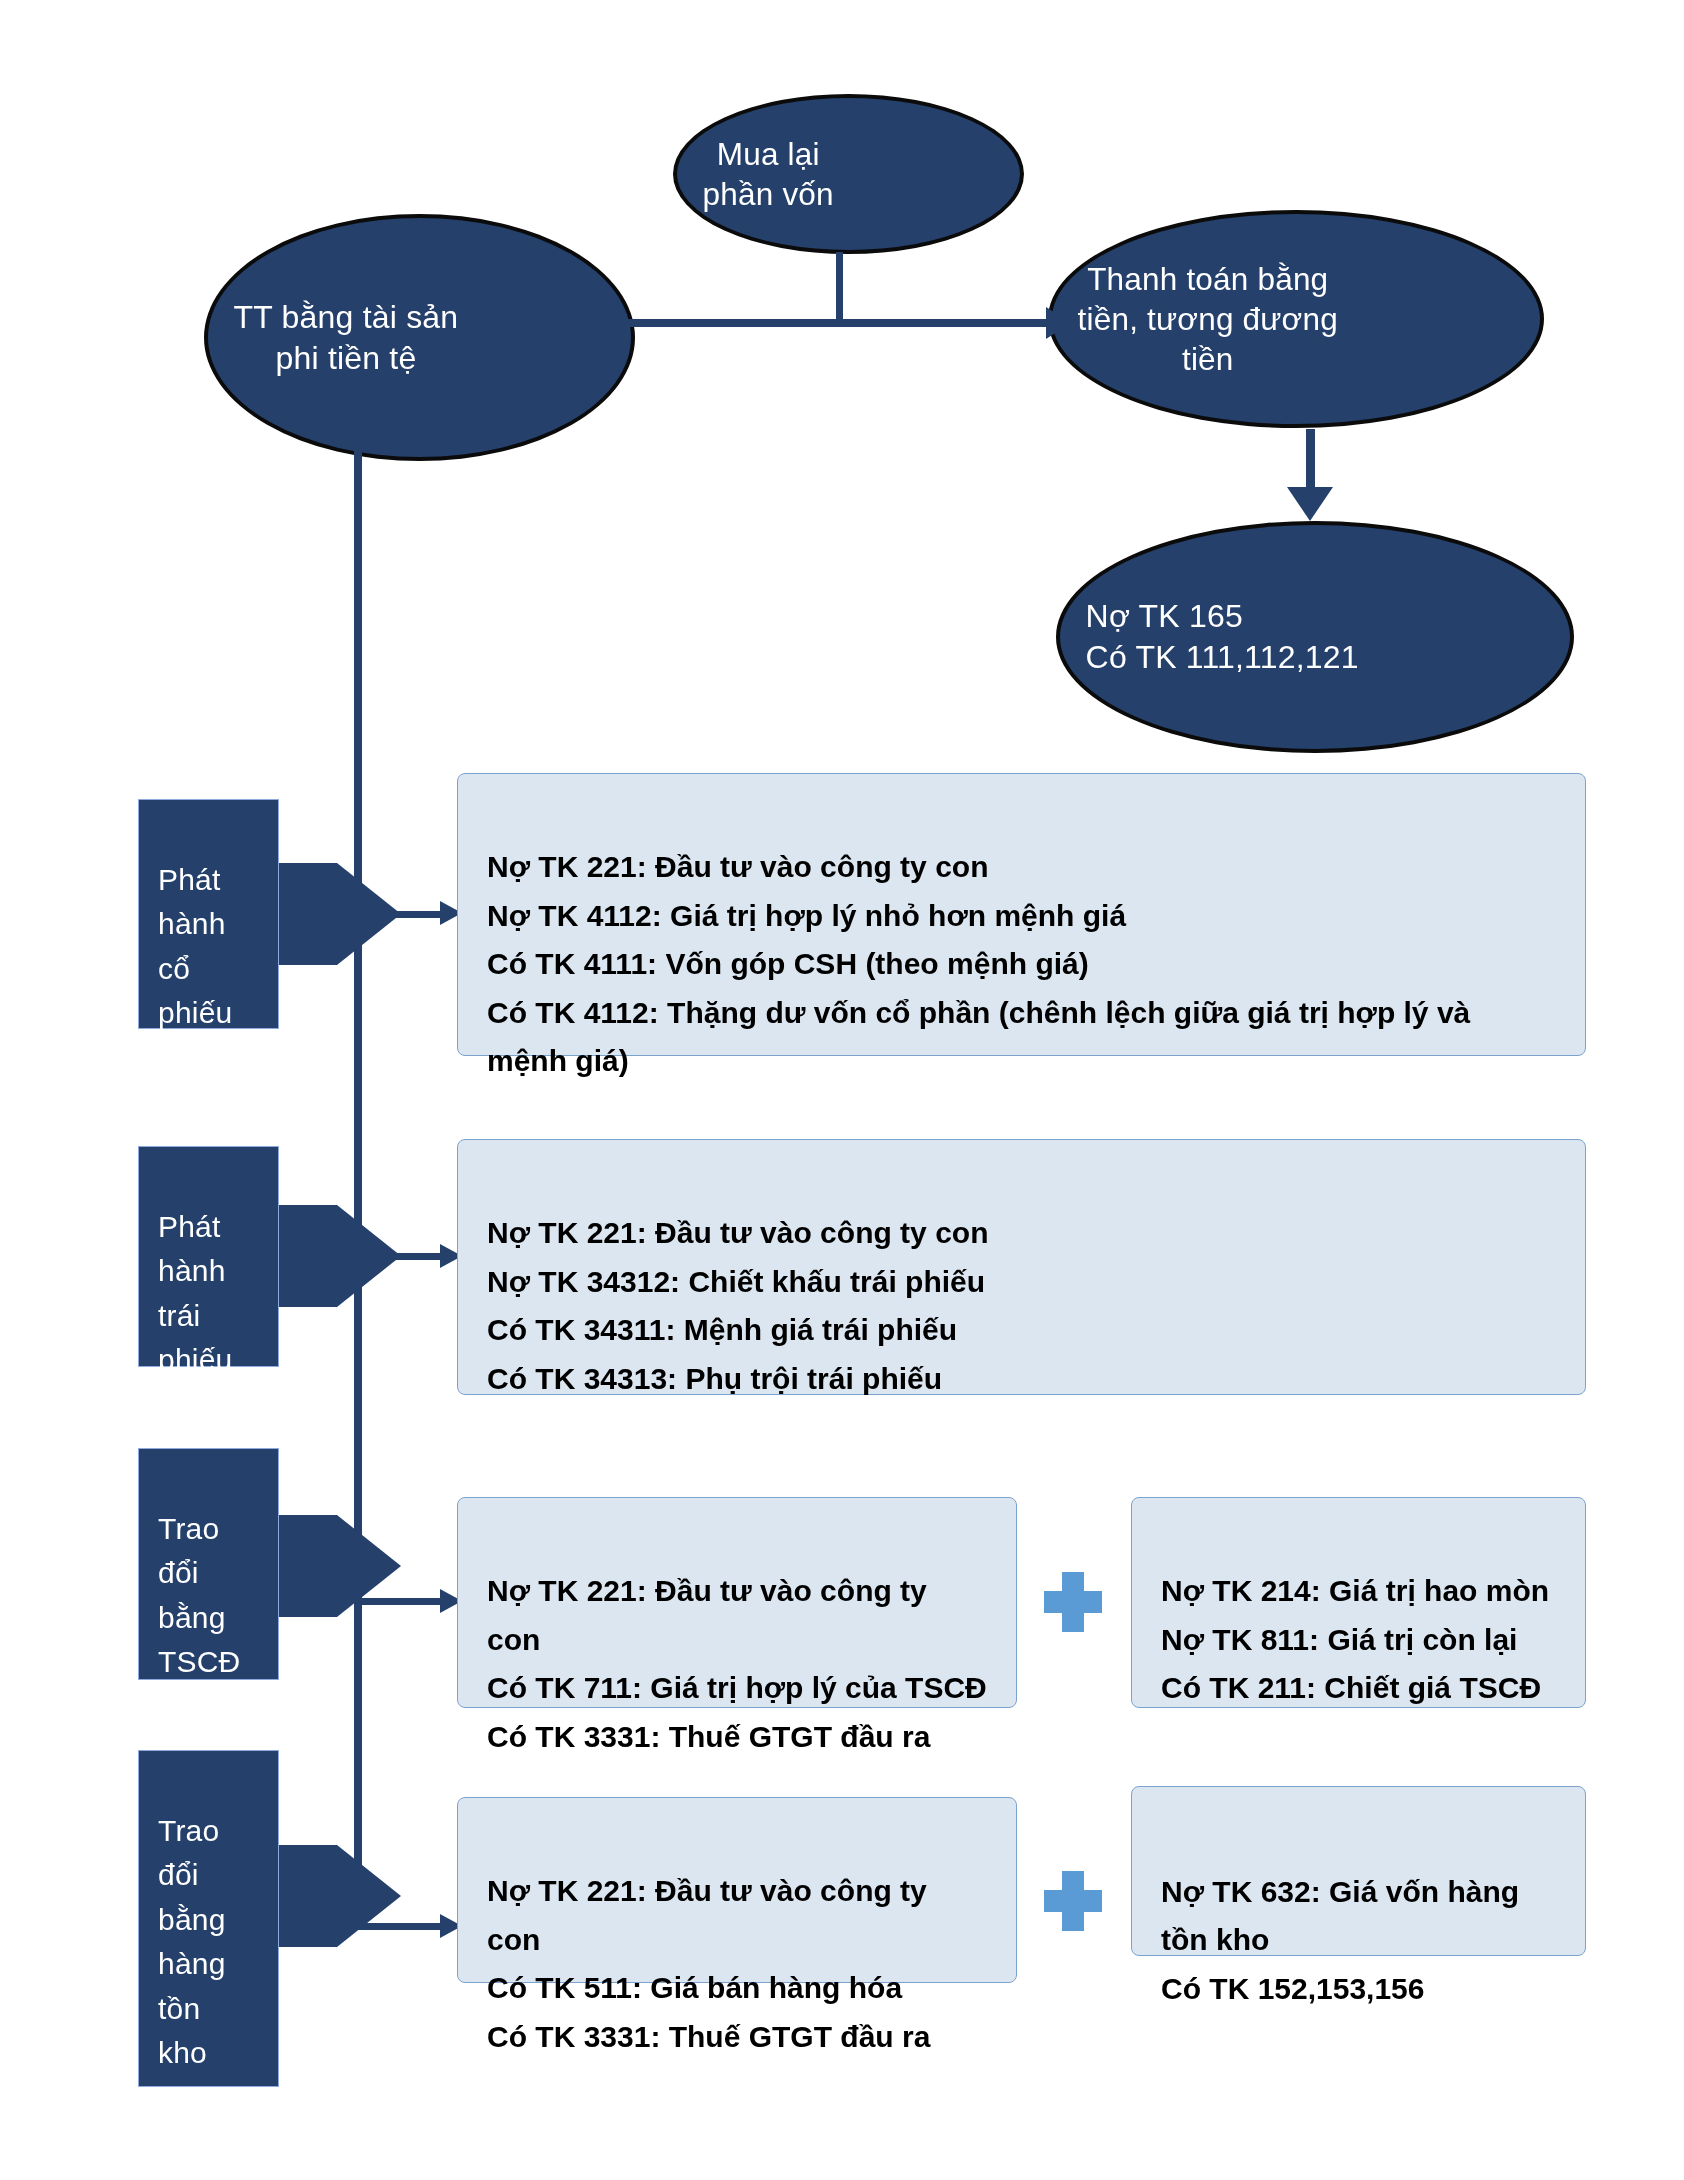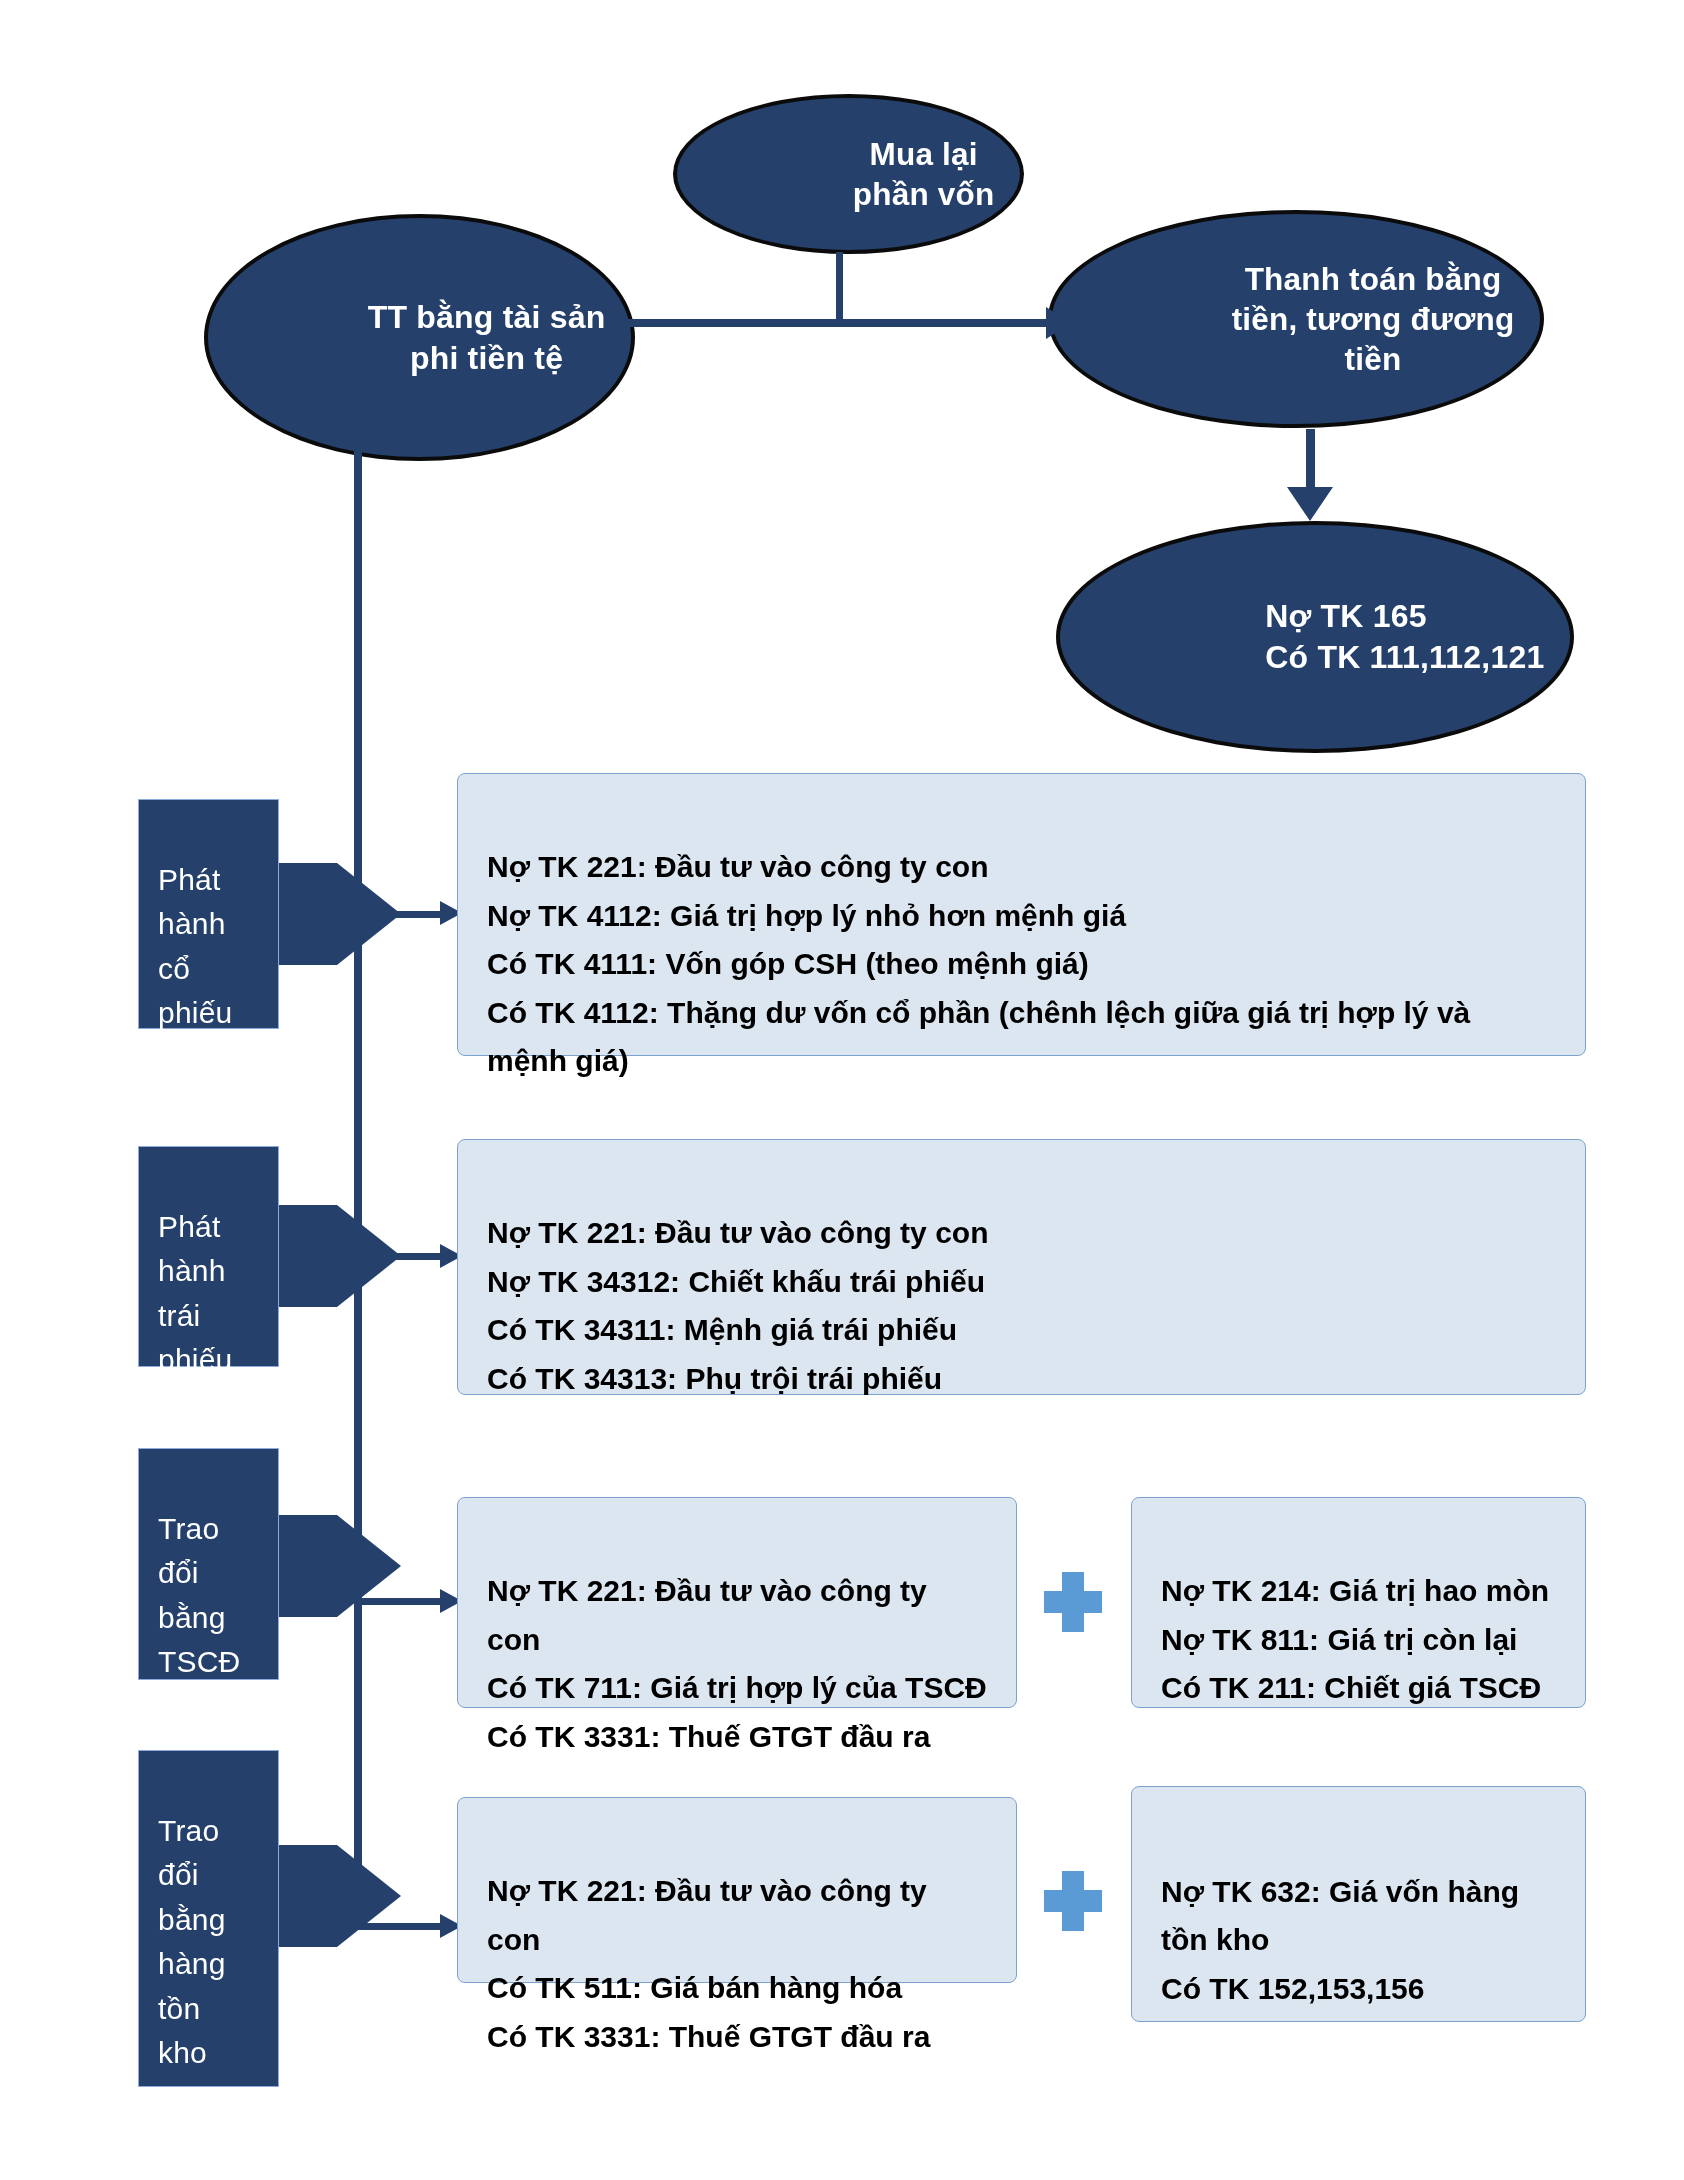--- a/index.html
+++ b/index.html
@@ -16,24 +16,24 @@
   }
 
   
   .ellipse{
     position:absolute;
     box-sizing:border-box;
     background:#24406B;
     border:4.3px solid #0b0b0b;
     border-radius:50%;
     color:#ffffff;
-    font-weight:bold;
+    font-weight:normal;
     display:flex;
     align-items:center;
-    justify-content:flex-end;
+    justify-content:flex-start;
     text-align:center;
     line-height:1.28;
     letter-spacing:0.2px;
   }
   .ellipse .etxt{padding:0 25.6px;white-space:pre-line;}
 
   #el-mua{ left:673px; top:94px;  width:351px; height:160px; font-size:31.5px;}
   #el-tt{  left:204px; top:214px;  width:431px; height:247px; font-size:32px;}
   #el-thanh{left:1048px;top:210px; width:496px; height:218px; font-size:31.5px;}
   #el-no221{left:1056px;top:521px; width:518px; height:232px; font-size:32px;}
@@ -229,19 +229,19 @@
     <span>Nợ TK 221: Đầu tư vào công ty con
    Có TK 511:  Giá bán hàng hóa
    Có TK 3331: Thuế GTGT đầu ra</span>
   </div>
 
   <div class="plus" style="left:1044px;top:1871px;width:58px;height:60px;">
     <span class="bar h"></span>
     <span class="bar v"></span>
   </div>
 
-  <div class="cbox" style="left:1131px;top:1786px;width:455px;height:236px;padding-top:32px;">
+  <div class="cbox" style="left:1131px;top:1786px;width:455px;height:170px;padding-top:32px;">
     <span>Nợ TK 632: Giá vốn hàng tồn kho
       Có TK 152,153,156</span>
   </div>
 
 </div>
 
 
 </body></html>

